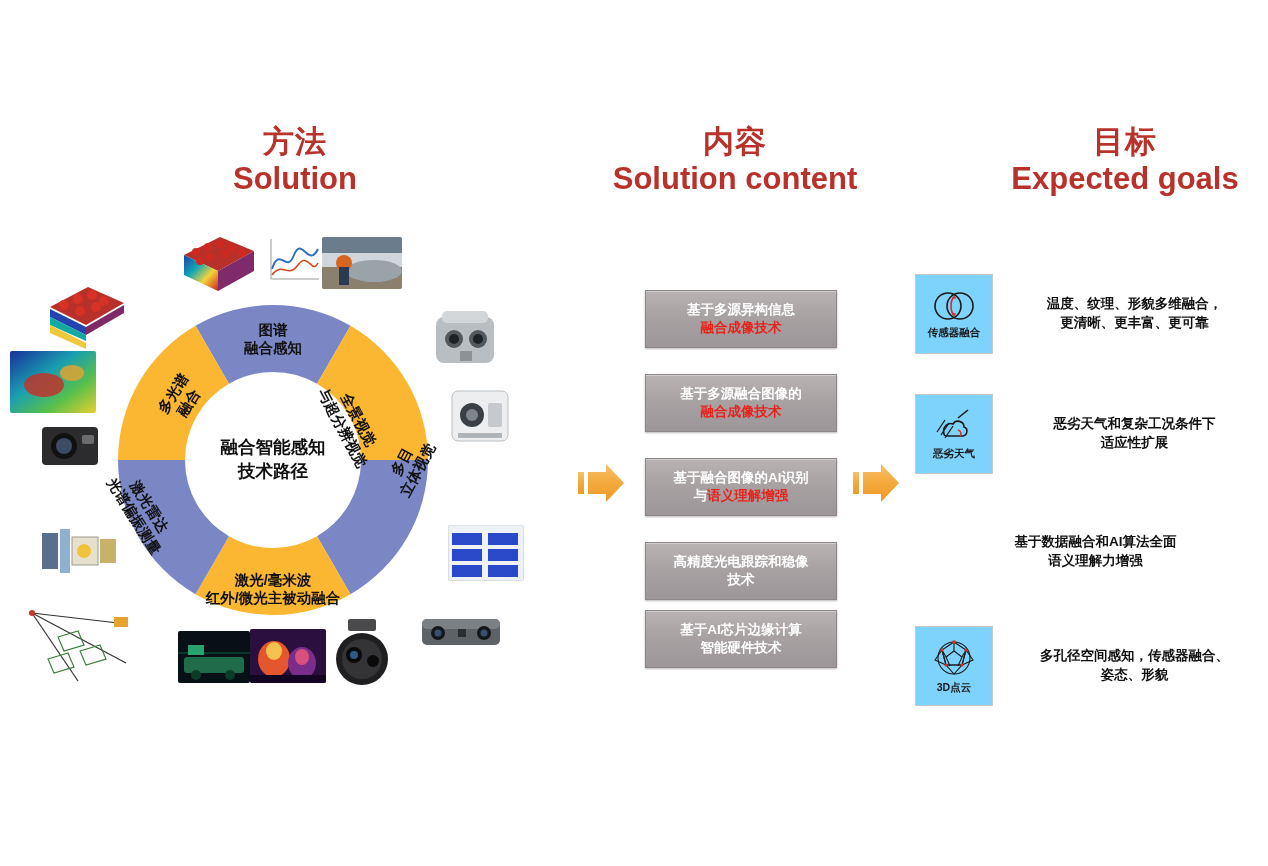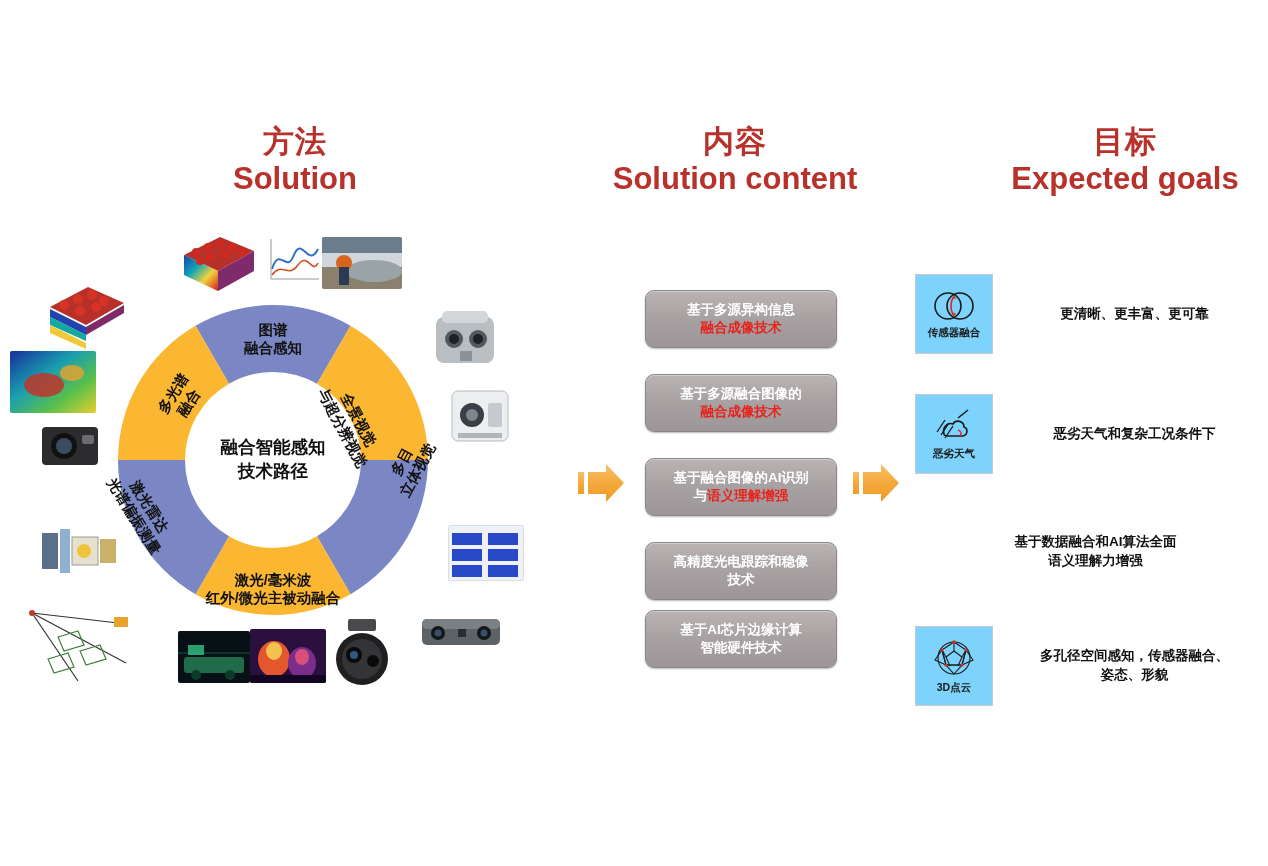--- a/index.html
+++ b/index.html
@@ -115,21 +115,21 @@
     border-radius: 2px;
     overflow: hidden;
   }
 
   
   .mid-box {
     position: absolute;
     left: 645px;
     width: 190px;
     height: 56px;
-    border-radius: 9px;
+    border-radius: 0;
     background: linear-gradient(180deg, #b9b3b3 0%, #a8a2a3 45%, #9d9699 100%);
     border: 1px solid #8e8789;
     box-shadow: 0 1px 2px rgba(0,0,0,0.28), inset 0 1px 0 rgba(255,255,255,0.35);
     display: flex;
     align-items: center;
     justify-content: center;
     text-align: center;
     color: #ffffff;
     font-weight: bold;
     font-size: 13.5px;
@@ -486,40 +486,42 @@
     <svg width="46" height="34" viewBox="0 0 46 34">
       <circle cx="17" cy="17" r="13" fill="none" stroke="#1a1a1a" stroke-width="1.6"></circle>
       <circle cx="29" cy="17" r="13" fill="none" stroke="#1a1a1a" stroke-width="1.6"></circle>
       <path d="M23 8 C19 12, 19 22, 23 26" fill="none" stroke="#d92b20" stroke-width="1.6"></path>
       <path d="M23 6.5 L25.5 9.5 L20.8 9.8 Z" fill="#d92b20"></path>
       <path d="M23 27.5 L20.4 24.5 L25.2 24.2 Z" fill="#d92b20"></path>
     </svg>
     <div class="goal-icon-caption">传感器融合</div>
   </div>
   <div class="goal-text">
+    <div>温度、纹理、形貌多维融合，</div>
     <div>更清晰、更丰富、更可靠</div>
   </div>
 </div>
 
 <div class="goal-row" id="goal-2">
   <div class="goal-icon-box">
     <svg width="44" height="36" viewBox="0 0 44 36">
       <path d="M12 26 C10 19, 16 14, 21 16 C24 11, 32 13, 32 19 C36 20, 36 27, 31 28 L16 28 C13 28, 12 27, 12 26 Z" fill="none" stroke="#1a1a1a" stroke-width="1.6"></path>
       <g stroke="#1a1a1a" stroke-width="1.3">
         <line x1="5" y1="24" x2="13" y2="12"></line>
         <line x1="9" y1="27" x2="17" y2="15"></line>
         <line x1="13" y1="30" x2="21" y2="18"></line>
       </g>
       <line x1="26" y1="10" x2="36" y2="2" stroke="#1a1a1a" stroke-width="1.6"></line>
       <path d="M26 22 C29 23, 30 26, 28 28" fill="none" stroke="#d92b20" stroke-width="1.5"></path>
     </svg>
     <div class="goal-icon-caption">恶劣天气</div>
   </div>
   <div class="goal-text">
     <div>恶劣天气和复杂工况条件下</div>
+    <div>适应性扩展</div>
   </div>
 </div>
 
 <div class="goal-row" id="goal-3">
   <div class="goal-text">
     <div>基于数据融合和AI算法全面</div>
     <div>语义理解力增强</div>
   </div>
 </div>
 

